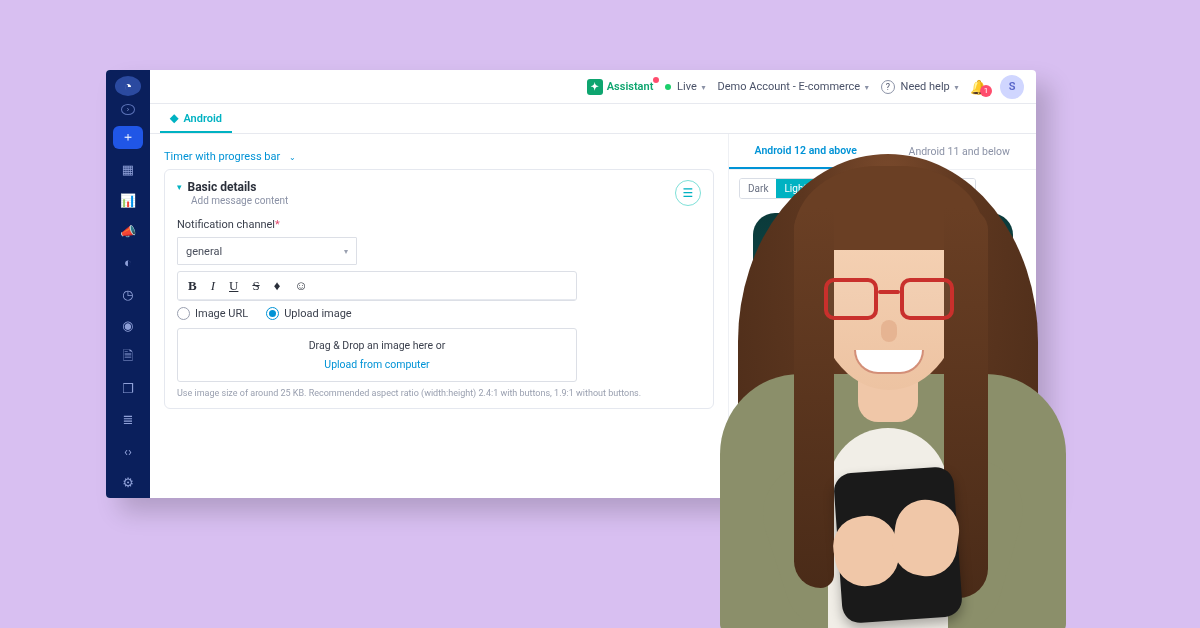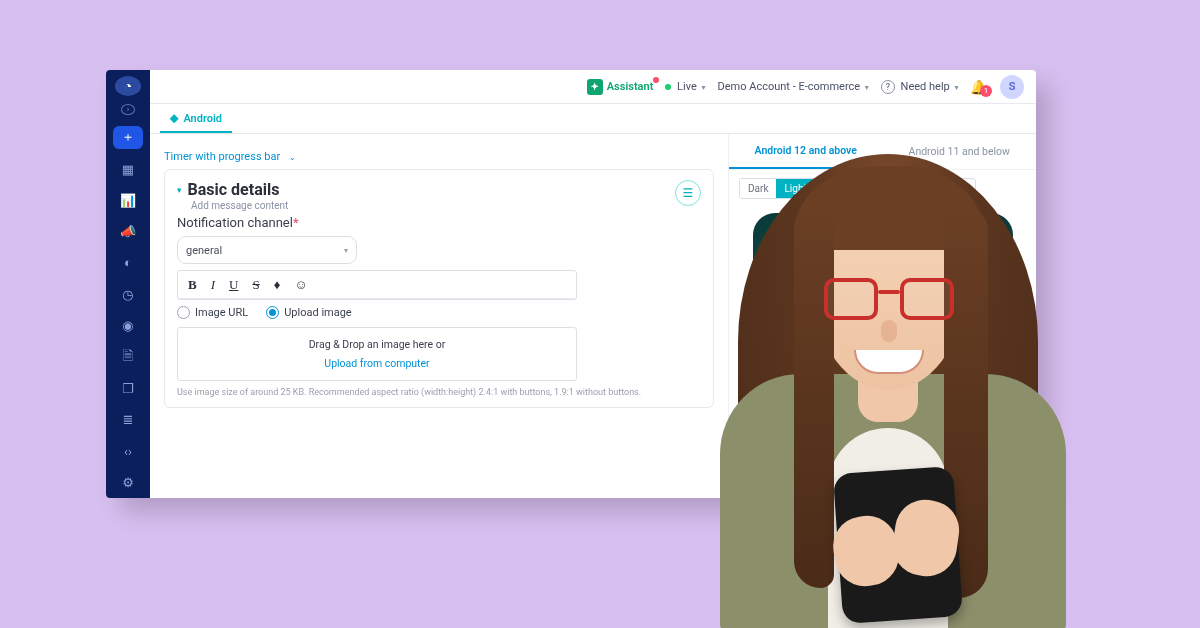--- a/index.html
+++ b/index.html
@@ -40,27 +40,27 @@
   .form-col { flex:1; padding:10px 14px 0 14px; overflow:hidden;}
   .preview-col { width:308px; border-left:1px solid #eef0f4; display:flex; flex-direction:column;}
 
   .timer-select{text-align:left;color:#0093d6;font-size:11px;padding:6px 0;}
   .timer-select .chev{font-size:8px;margin-left:6px;}
 
   .card{border:1px solid #e5e8ef;border-radius:6px;padding:10px 12px;}
   .card-header{display:flex;justify-content:space-between;align-items:flex-start;}
   .card-title-row{display:flex;align-items:center;gap:6px;}
   .caret{color:#00b2c2;font-size:9px;}
-  .card-title{font-size:16px;font-weight:700;color:#2a2f3a;}
+  .card-title{font-size:12px;font-weight:700;color:#2a2f3a;}
   .card-sub{font-size:10px;color:#8b92a6;margin-left:14px;margin-top:1px;}
   .list-btn{width:26px;height:26px;border-radius:50%;border:1px solid #7de0d8;display:flex;align-items:center;justify-content:center;color:#00b2c2;font-size:12px;}
 
-  .field-label{font-size:13px;color:#3a3f4c;margin-top:4px;}
+  .field-label{font-size:11px;color:#3a3f4c;margin-top:12px;}
   .req{color:#e34a6f;}
-  .select-box{margin-top:6px;width:180px;height:28px;border:1px solid #dcdfe6;border-radius:9px;display:flex;align-items:center;justify-content:space-between;padding:0 8px;font-size:11px;color:#4a4f5c;}
+  .select-box{margin-top:6px;width:180px;height:28px;border:1px solid #dcdfe6;border-radius:1px;display:flex;align-items:center;justify-content:space-between;padding:0 8px;font-size:11px;color:#4a4f5c;}
   .select-box .chev{font-size:8px;color:#9aa0b0;}
 
   .editor{margin-top:6px;border:1px solid #dcdfe6;border-radius:3px;width:400px;}
   .editor-toolbar{height:28px;border-bottom:1px solid #e6e9ef;display:flex;align-items:center;gap:14px;padding:0 10px;}
   .et-btn{font-family:Georgia,serif;font-size:13px;color:#2a2f3a;}
   .et-btn.bold{font-weight:700;}
   .et-btn.italic{font-style:italic;}
   .et-btn.underline{text-decoration:underline;}
   .et-btn.strike{text-decoration:line-through;}
   .editor-body{position:relative;height:46px;padding:8px 10px;font-size:11px;color:#b3b8c4;}

